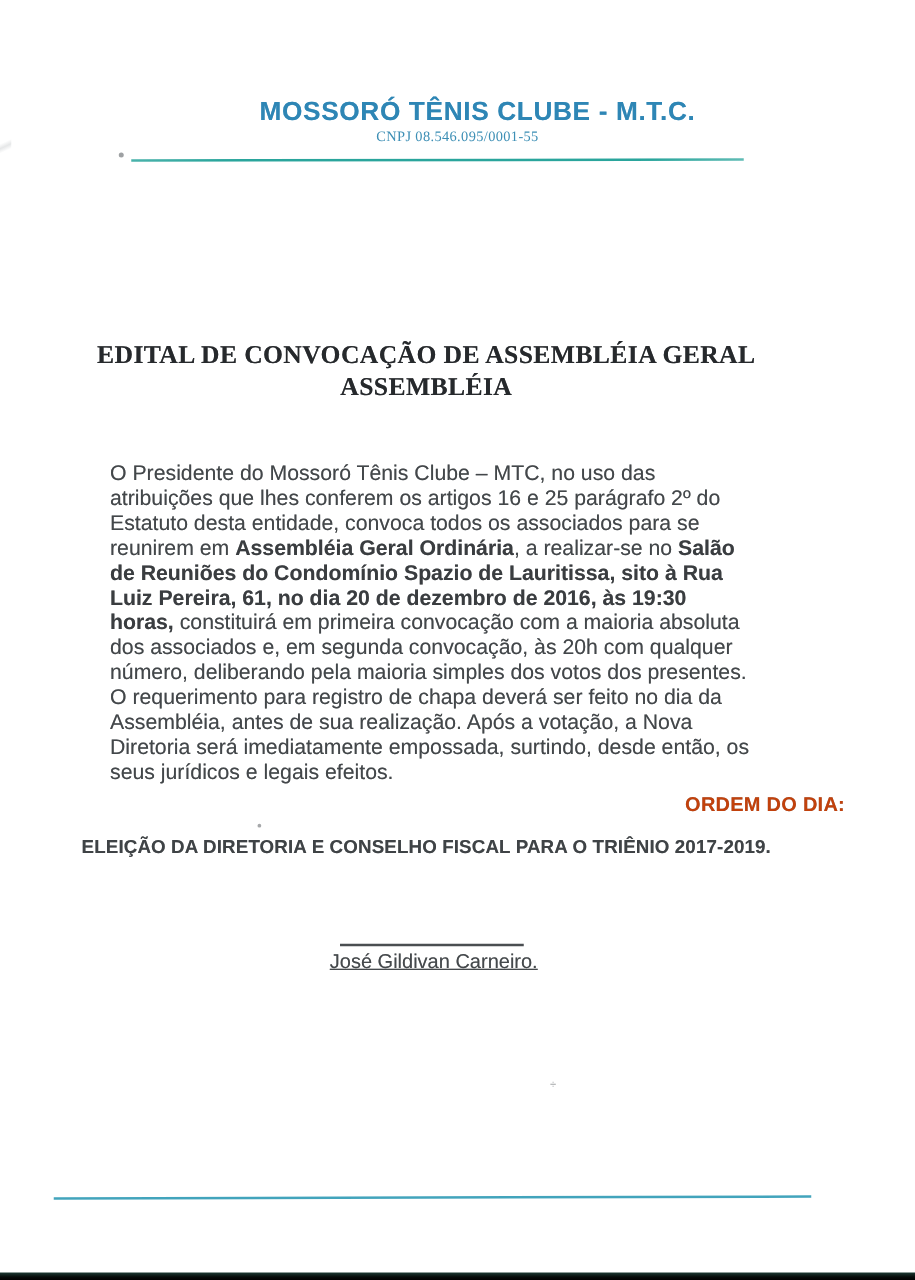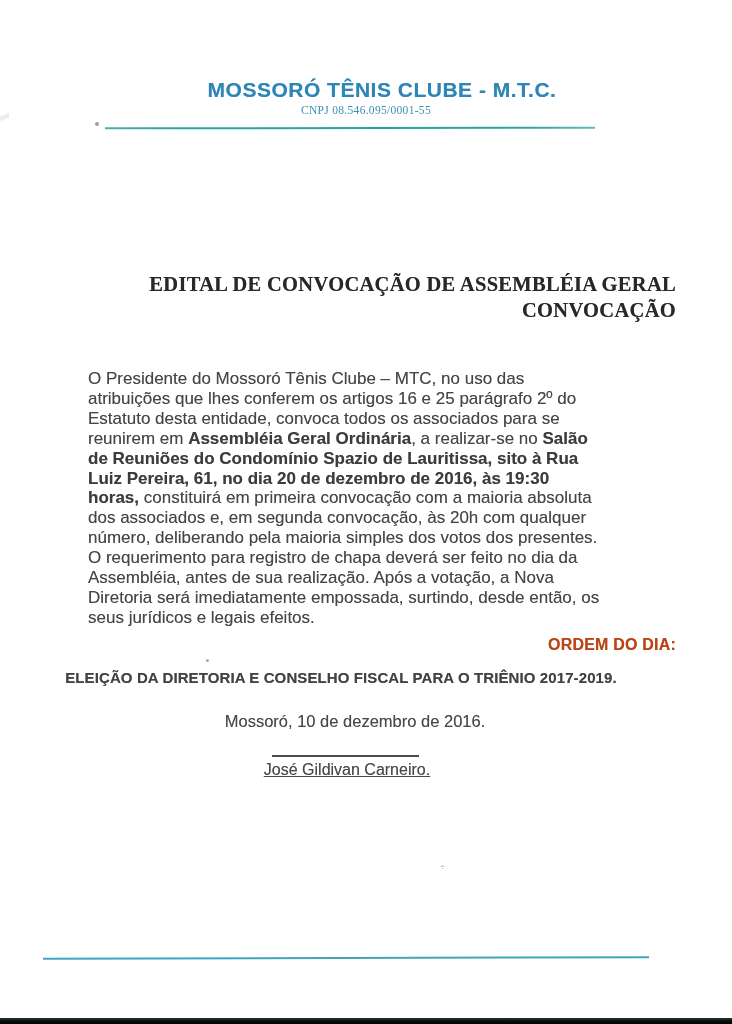--- a/index.html
+++ b/index.html
@@ -21,21 +21,21 @@
     letter-spacing:.3px;
   }
   .header-rule{
     position:absolute;top:127px;left:105px;width:490px;height:2px;
     background:linear-gradient(90deg,rgba(42,165,156,.85),#2aa59c 15%,#2aa59c 85%,rgba(42,165,156,.75));
     transform:rotate(-.08deg);
   }
 
   
   .doc-title{
-    position:absolute;top:271px;left:6px;width:670px;text-align:right;
+    position:absolute;top:271px;left:6px;width:670px;text-align:center;
     font-family:"Liberation Serif",serif;font-weight:700;font-size:20.5px;
     line-height:26px;color:#26292c;letter-spacing:.3px;
     text-shadow:0 0 .3px rgba(38,41,44,.6);
   }
 
   
   .body-par{
     position:absolute;top:369px;left:88px;
     font-size:17px;line-height:19.9px;color:#43474a;
     text-shadow:0 0 .3px rgba(67,71,74,.5);
@@ -108,21 +108,21 @@
 
   <div class="scratch"></div>
 
   <div class="club-name">MOSSORÓ TÊNIS CLUBE - M.T.C.</div>
   <div class="club-cnpj">CNPJ 08.546.095/0001-55</div>
   <div class="dot dot-header"></div>
   <div class="header-rule"></div>
 
   <div class="doc-title">
       <div>EDITAL DE CONVOCAÇÃO DE ASSEMBLÉIA GERAL</div>
-      <div>CONVOCAÇÃO</div>
+      <div>ASSEMBLÉIA</div>
     </div>
 
   <div class="body-par">
       <div class="line"><span>O Presidente do Mossoró Tênis Clube – MTC, no uso das</span></div>
       <div class="line"><span>atribuições que lhes conferem os artigos 16 e 25 parágrafo 2º do</span></div>
       <div class="line"><span>Estatuto desta entidade, convoca todos os associados para se</span></div>
       <div class="line"><span>reunirem em </span><span class="b">Assembléia Geral Ordinária</span><span>, a realizar-se no </span><span class="b">Salão</span></div>
       <div class="line"><span class="b">de Reuniões do Condomínio Spazio de Lauritissa, sito à Rua</span></div>
       <div class="line"><span class="b">Luiz Pereira, 61, no dia 20 de dezembro de 2016, às 19:30</span></div>
       <div class="line"><span class="b">horas,</span><span> constituirá em primeira convocação com a maioria absoluta</span></div>
@@ -131,21 +131,20 @@
       <div class="line"><span>O requerimento para registro de chapa deverá ser feito no dia da</span></div>
       <div class="line"><span>Assembléia, antes de sua realização. Após a votação, a Nova</span></div>
       <div class="line"><span>Diretoria será imediatamente empossada, surtindo, desde então, os</span></div>
       <div class="line"><span>seus jurídicos e legais efeitos.</span></div>
     </div>
 
   <div class="dot dot-order"></div>
   <div class="order-heading">ORDEM DO DIA:</div>
   <div class="order-item">ELEIÇÃO DA DIRETORIA E CONSELHO FISCAL PARA O TRIÊNIO 2017-2019.</div>
 
-  <div class="dateline">Mossoró, 10 de dezembro de 2016.</div>
 
   <div class="sig-rule"></div>
   <div class="sig-name">José Gildivan Carneiro.</div>
 
   <div class="mark-div">÷</div>
 
   <div class="footer-rule"></div>
 
   <div class="bottom-edge"></div>
 </div>

